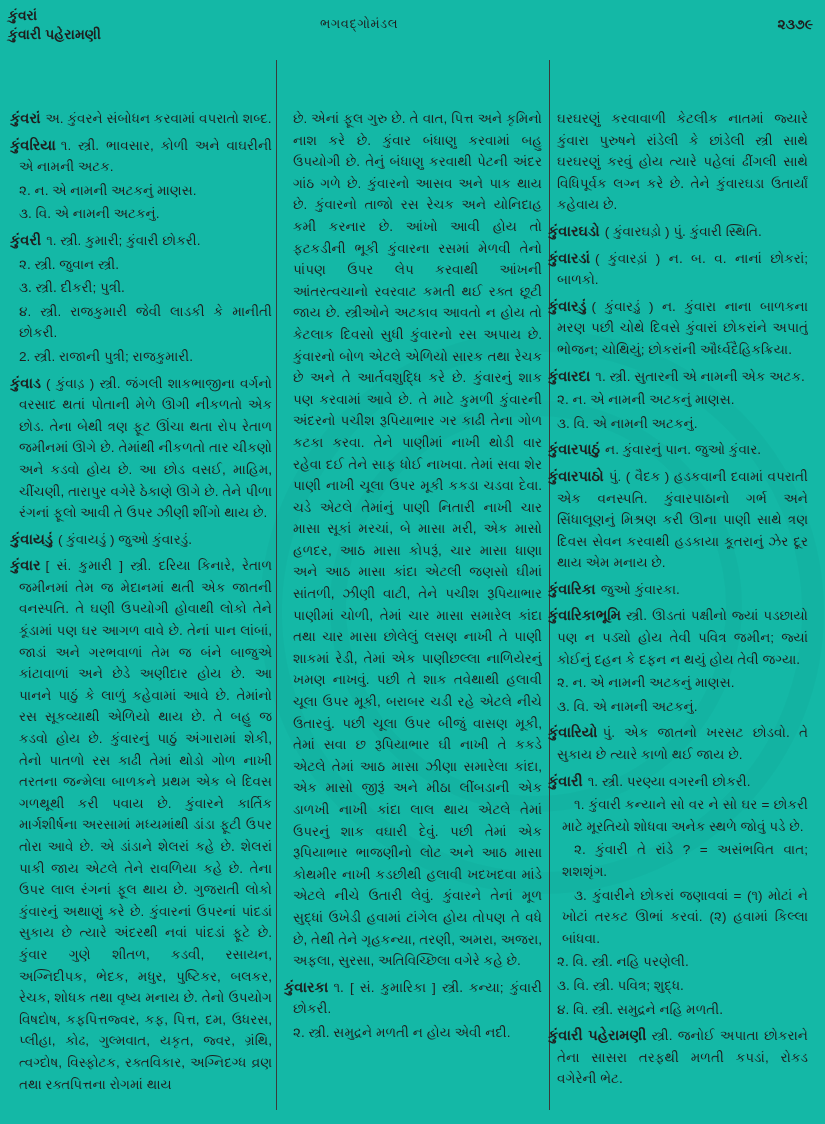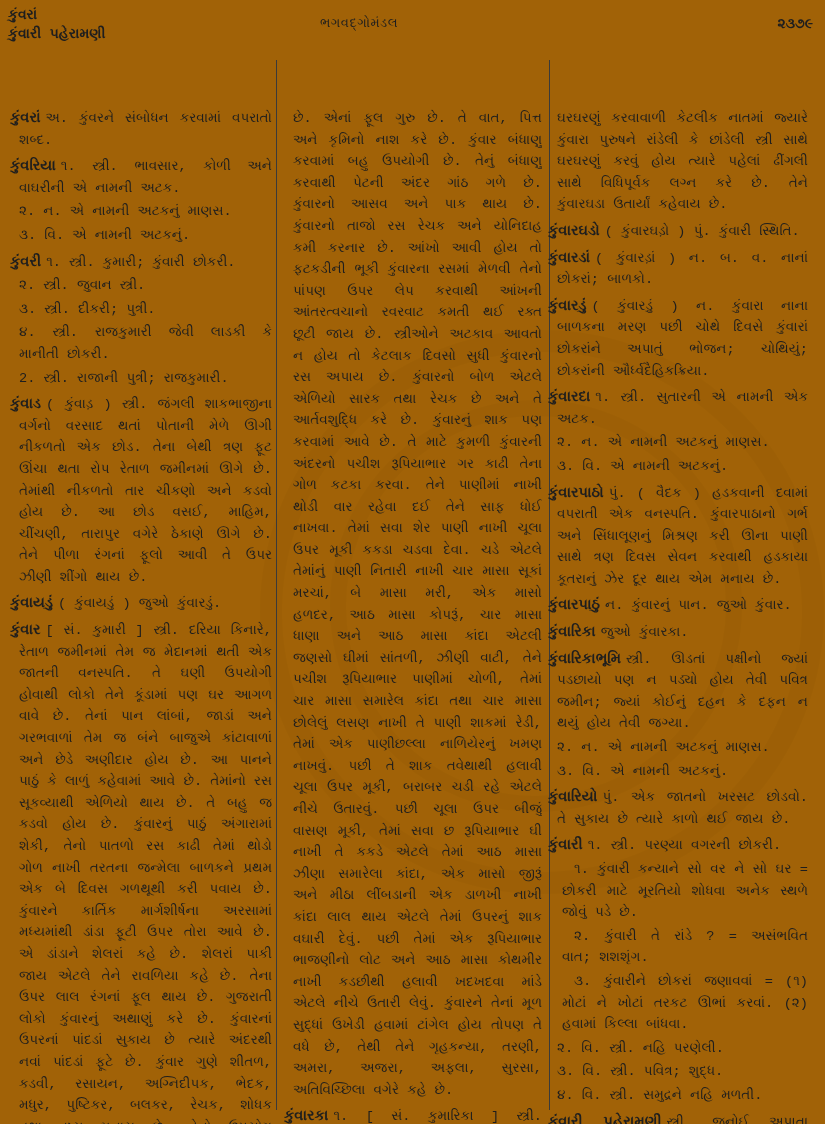--- a/index.html
+++ b/index.html
@@ -1,20 +1,20 @@
 <!DOCTYPE html>
 <html><head>
 <meta charset="utf-8">
 <style>
   html, body { margin: 0; padding: 0; background: #ffffff; }
   body { width: 825px; height: 1124px; overflow: hidden; }
   .page {
     position: relative; width: 825px; height: 1124px;
-    background: #a16207; color: #1e1e1e;
-    font-family: Liberation Mono, monospace;
+    background: #14b8a6; color: #1e1e1e;
+    font-family: Liberation Sans, sans-serif;
     overflow: hidden;
   }
   .watermark {
     position: absolute; border-radius: 50%;
     border: 22px solid rgba(0,0,0,0.025);
     pointer-events: none;
   }
   .wm1 { left: 260px; top: 330px; width: 520px; height: 520px; }
   .wm2 { left: 330px; top: 400px; width: 380px; height: 380px; border-width: 16px; }
   .header { position: absolute; left: 0; top: 0; width: 825px; height: 58px; }
@@ -78,22 +78,22 @@
     </div>
   <div class="divider d2"></div>
   <div class="col c3">
       <p class="para cont"><span>ઘરઘરણું કરવાવાળી કેટલીક નાતમાં જ્યારે કુંવારા પુરુષને રાંડેલી કે છાંડેલી સ્ત્રી સાથે ઘરઘરણું કરવું હોય ત્યારે પહેલાં ઢીંગલી સાથે વિધિપૂર્વક લગ્ન કરે છે. તેને કુંવારઘડા ઉતાર્યાં કહેવાય છે.</span></p>
       <p class="para entry"><span class="head">કુંવારઘડો</span><span>( કુંવારઘડ઼ો ) પું. કુંવારી સ્થિતિ.</span></p>
       <p class="para entry"><span class="head">કુંવારડાં</span><span>( કુંવારડ઼ાં ) ન. બ. વ. નાનાં છોકરાં; બાળકો.</span></p>
       <p class="para entry"><span class="head">કુંવારડું</span><span>( કુંવારડ઼ું ) ન. કુંવારા નાના બાળકના મરણ પછી ચોથે દિવસે કુંવારાં છોકરાંને અપાતું ભોજન; ચોથિયું; છોકરાંની ઔર્ધ્વદૈહિકક્રિયા.</span></p>
       <p class="para entry"><span class="head">કુંવારદા</span><span>૧. સ્ત્રી. સુતારની એ નામની એક અટક.</span></p>
       <p class="para sense"><span>૨. ન. એ નામની અટકનું માણસ.</span></p>
       <p class="para sense"><span>૩. વિ. એ નામની અટકનું.</span></p>
+      <p class="para entry"><span class="head">કુંવારપાઠું</span><span>ન. કુંવારનું પાન. જુઓ કુંવાર.</span></p>
       <p class="para entry"><span class="head">કુંવારપાઠો</span><span>પું. ( વૈદક ) હડકવાની દવામાં વપરાતી એક વનસ્પતિ. કુંવારપાઠાનો ગર્ભ અને સિંધાલૂણનું મિશ્રણ કરી ઊના પાણી સાથે ત્રણ દિવસ સેવન કરવાથી હડકાયા કૂતરાનું ઝેર દૂર થાય એમ મનાય છે.</span></p>
-      <p class="para entry"><span class="head">કુંવારપાઠું</span><span>ન. કુંવારનું પાન. જુઓ કુંવાર.</span></p>
       <p class="para entry"><span class="head">કુંવારિકા</span><span>જુઓ કુંવારકા.</span></p>
       <p class="para entry"><span class="head">કુંવારિકાભૂમિ</span><span>સ્ત્રી. ઊડતાં પક્ષીનો જ્યાં પડછાયો પણ ન પડ્યો હોય તેવી પવિત્ર જમીન; જ્યાં કોઈનું દહન કે દફન ન થયું હોય તેવી જગ્યા.</span></p>
       <p class="para sense"><span>૨. ન. એ નામની અટકનું માણસ.</span></p>
       <p class="para sense"><span>૩. વિ. એ નામની અટકનું.</span></p>
       <p class="para entry"><span class="head">કુંવારિયો</span><span>પું. એક જાતનો ખરસટ છોડવો. તે સુકાય છે ત્યારે કાળો થઈ જાય છે.</span></p>
       <p class="para entry"><span class="head">કુંવારી</span><span>૧. સ્ત્રી. પરણ્યા વગરની છોકરી.</span></p>
       <p class="para phrase"><span>૧. કુંવારી કન્યાને સો વર ને સો ઘર = છોકરી માટે મૂરતિયો શોધવા અનેક સ્થળે જોવું પડે છે.</span></p>
       <p class="para phrase"><span>૨. કુંવારી તે રાંડે ? = અસંભવિત વાત; શશશૃંગ.</span></p>
       <p class="para phrase"><span>૩. કુંવારીને છોકરાં જણાવવાં = (૧) મોટાં ને ખોટાં તરકટ ઊભાં કરવાં. (૨) હવામાં કિલ્લા બાંધવા.</span></p>
       <p class="para sense"><span>૨. વિ. સ્ત્રી. નહિ પરણેલી.</span></p>

